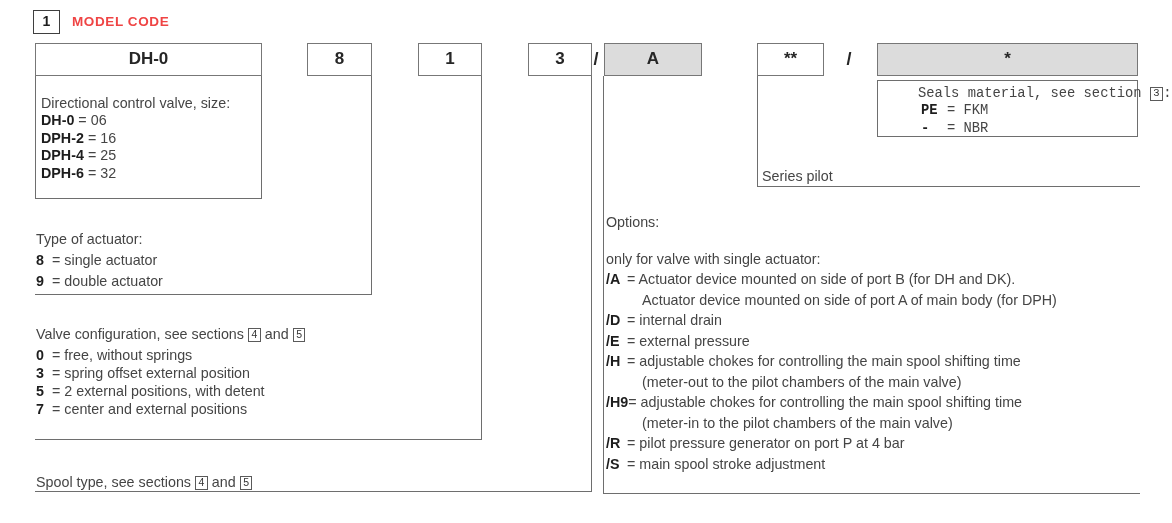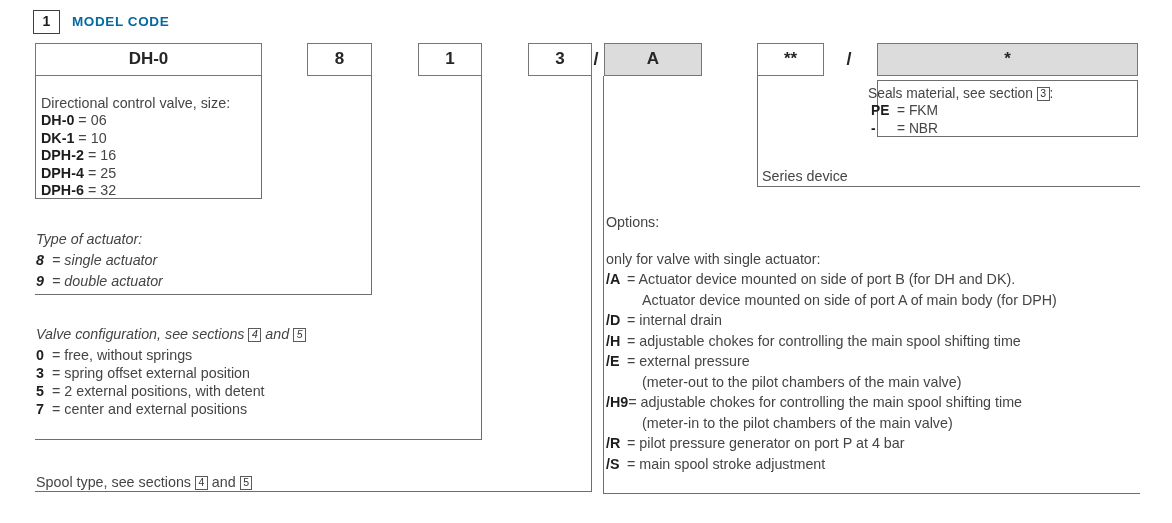--- a/index.html
+++ b/index.html
@@ -13,21 +13,21 @@
   b, .bold { font-weight:700; color:#1d1d1d; }
 
   
   .secnum {
     left:33px; top:10px; width:27px; height:24px;
     border:1.5px solid #3f3f3f; text-align:center; line-height:21px;
     font-weight:700; font-size:14px; color:#1d1d1d;
   }
   .hdr-title {
     left:72px; top:14px; font-weight:700; font-size:13.5px;
-    letter-spacing:0.6px; color:#0369a1;
+    letter-spacing:0.6px; color:#ef4444;
   }
 
   
   .codebox {
     top:43px; height:33px; border:1.5px solid #777;
     text-align:center; line-height:30px; font-weight:700; font-size:17px;
     color:#262626; background:#fff;
   }
   .codebox.shaded { background:#dcdcdc; }
   .slash { top:43px; height:33px; line-height:33px; font-weight:700; font-size:18px; color:#262626; text-align:center; }
@@ -38,27 +38,27 @@
   .f-actuator { left:35px;  top:76px; width:337px; height:219px; border-right-width:1px; border-bottom-width:1px; }
   .f-config   { left:35px;  top:76px; width:447px; height:364px; border-right-width:1px; border-bottom-width:1px; }
   .f-spool    { left:35px;  top:76px; width:557px; height:416px; border-right-width:1px; border-bottom-width:1px; }
   .f-options  { left:603px; top:76px; width:537px; height:418px; border-left-width:1px; border-bottom-width:1px; }
   .f-series   { left:757px; top:76px; width:383px; height:111px; border-left-width:1px; border-bottom-width:1px; }
   .sealsbox   { left:877px; top:80px; width:261px; height:57px; border:1px solid #6e6e6e; }
 
   
   .legend div { white-space:nowrap; }
   .l-size  { left:41px; top:95px;  line-height:17.4px; }
-  .l-act   { left:36px; top:229px; line-height:21px;font-style:italic; }
+  .l-act   { left:36px; top:229px; line-height:21px; }
   .l-cfg   { left:36px; top:324px; line-height:18px; }
-  .l-cfg .title { line-height:20px; margin-bottom:2px;font-style:italic; }
+  .l-cfg .title { line-height:20px; margin-bottom:2px; }
   .l-spool { left:36px; top:472px; line-height:20px; }
   .l-opt   { left:606px; top:212px; line-height:20.5px; }
   .l-series{ left:762px; top:167px; line-height:18px; }
-  .l-seals { left:868px; top:85px;  line-height:17.3px; font-size:13.8px; }
+  .l-seals { left:918px; top:85px;  line-height:17.3px; font-size:13.8px;font-family:Liberation Mono, monospace; }
 
   .dcode { display:inline-block; min-width:16px; font-weight:700; color:#1d1d1d; }
   .ocode { display:inline-block; min-width:21px; font-weight:700; color:#1d1d1d; }
   .scode { display:inline-block; min-width:29px; font-weight:700; color:#1d1d1d; padding-left:3px; }
   .indent { padding-left:36px; }
   .ggap { margin-top:16px; }
 
   .secref {
     display:inline-block; border:1px solid #5a5a5a; font-size:10.5px;
     line-height:11px; padding:0 2.5px 1px 2.5px; color:#333;
@@ -87,21 +87,20 @@
   <div class="abs codebox" style="left:528px;width:64px;">3</div>
   <div class="abs slash" style="left:588px;width:16px;">/</div>
   <div class="abs codebox shaded" style="left:604px;width:98px;">A</div>
   <div class="abs codebox" style="left:757px;width:67px;">**</div>
   <div class="abs slash" style="left:840px;width:18px;">/</div>
   <div class="abs codebox shaded" style="left:877px;width:261px;">*</div>
 
   <div class="abs legend l-size">
     <div>Directional control valve, size:</div>
     <div><b>DH-0</b> <span>= 06</span></div>
-    <div><b>DK-1</b> <span>= 10</span></div>
     <div><b>DPH-2</b> <span>= 16</span></div>
     <div><b>DPH-4</b> <span>= 25</span></div>
     <div><b>DPH-6</b> <span>= 32</span></div>
   </div>
 
   <div class="abs legend l-act">
     <div>Type of actuator:</div>
     <div><span class="dcode">8</span><span>= single actuator</span></div>
     <div><span class="dcode">9</span><span>= double actuator</span></div>
   </div>
@@ -127,31 +126,31 @@
       <span class="secref">5</span>
     </div>
   </div>
 
   <div class="abs legend l-opt">
     <div>Options:</div>
     <div class="ggap">only for valve with single actuator:</div>
     <div><span class="ocode">/A</span><span>= Actuator device mounted on side of port B (for DH and DK).</span></div>
     <div class="indent">Actuator device mounted on side of port A of main body (for DPH)</div>
     <div><span class="ocode">/D</span><span>= internal drain</span></div>
+    <div><span class="ocode">/E</span><span>= external pressure</span></div>
     <div><span class="ocode">/H</span><span>= adjustable chokes for controlling the main spool shifting time</span></div>
-    <div><span class="ocode">/E</span><span>= external pressure</span></div>
     <div class="indent">(meter-out to the pilot chambers of the main valve)</div>
     <div><span class="ocode">/H9</span><span>= adjustable chokes for controlling the main spool shifting time</span></div>
     <div class="indent">(meter-in to the pilot chambers of the main valve)</div>
     <div><span class="ocode">/R</span><span>= pilot pressure generator on port P at 4 bar</span></div>
     <div><span class="ocode">/S</span><span>= main spool stroke adjustment</span></div>
   </div>
 
   <div class="abs legend l-series">
-    <div>Series device</div>
+    <div>Series pilot</div>
   </div>
 
   <div class="abs legend l-seals">
     <div>
       <span>Seals material, see section</span>
       <span class="secref">3</span><span>:</span>
     </div>
     <div><span class="scode">PE</span><span>= FKM</span></div>
     <div><span class="scode">-</span><span>= NBR</span></div>
   </div>

